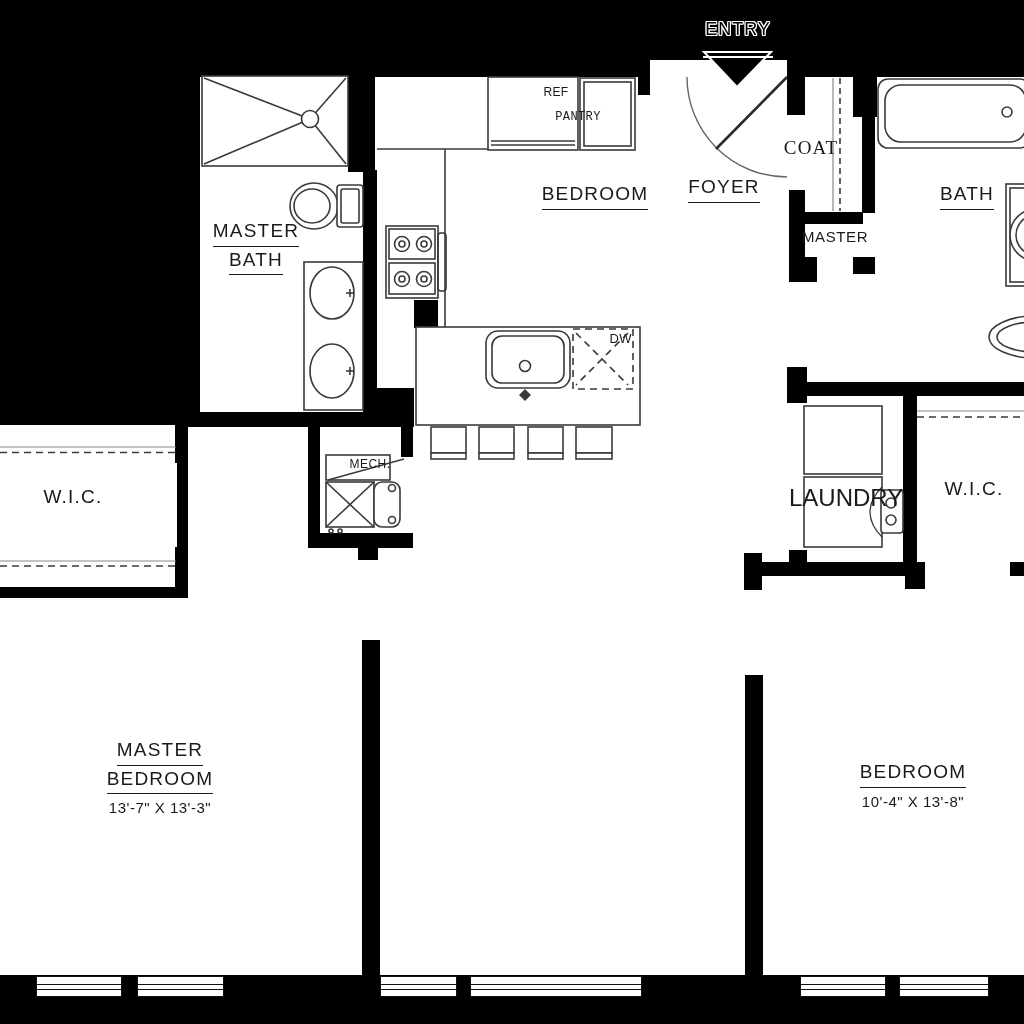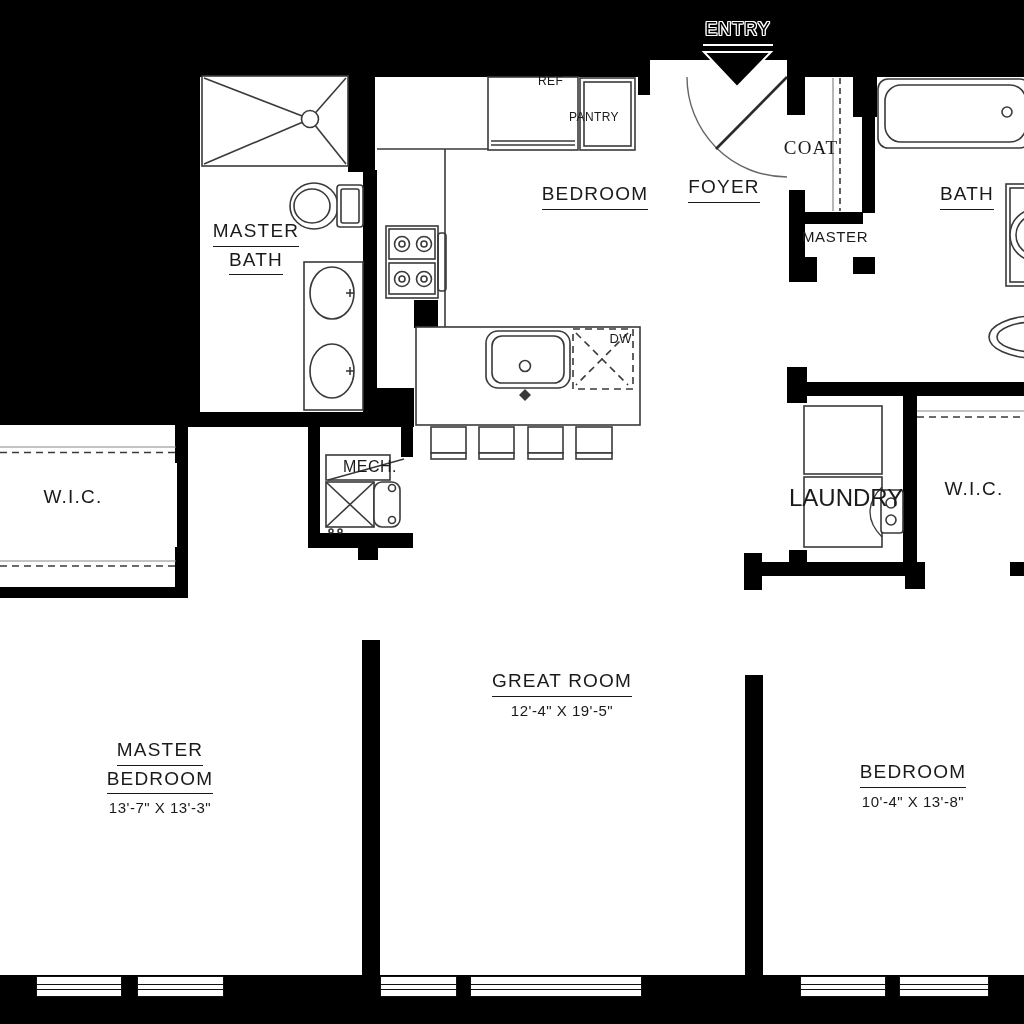--- a/index.html
+++ b/index.html
@@ -14,21 +14,21 @@
   svg.fix{position:absolute;left:0;top:0;z-index:5;pointer-events:none;}
   .lbl{position:absolute;color:#1a1a1a;text-align:center;letter-spacing:1.2px;line-height:1.4;z-index:6;}
   .lbl .u{border-bottom:1.8px solid #1a1a1a;padding-bottom:1px;display:inline-block;}
   .rm{font-size:19px;}
   .dims{font-size:15px;letter-spacing:0.5px;margin-top:3px;}
   .sm{font-size:12px;letter-spacing:0.4px;}
   .md{font-size:15px;letter-spacing:0.6px;}
   .entry-lbl{
     position:absolute;left:703px;top:19px;width:70px;text-align:center;
     font-size:18px;letter-spacing:1px;color:#000;z-index:6;
-    border-bottom:2px solid #fff;padding-bottom:4px;
+    border-bottom:2px solid #fff;padding-bottom:16px;
     text-shadow:-1px -1px 0 #fff,1px -1px 0 #fff,-1px 1px 0 #fff,1px 1px 0 #fff,0 -1px 0 #fff,0 1px 0 #fff,-1px 0 0 #fff,1px 0 0 #fff;
   }
 </style>
 </head>
 <body>
 
 <div class="plan">
 
   <div class="floor" style="left:186px;top:60px;width:604px;height:370px;"></div>
   <div class="floor" style="left:790px;top:60px;width:234px;height:343px;"></div>
@@ -262,35 +262,31 @@
   </div>
 
   <div class="lbl rm" style="left:775px;top:135px;width:72px;font-family:Liberation Serif, serif;">COAT</div>
 
   <div class="lbl md" style="left:802px;top:226px;width:60px;">MASTER</div>
 
   <div class="lbl rm" style="left:934px;top:181px;width:66px;">
     <span class="u">BATH</span>
   </div>
 
-  <div class="lbl sm" style="left:538px;top:73px;width:36px;text-align:left;">REF</div>
-  <div class="lbl sm" style="left:568px;top:109px;width:52px;">PANTRY</div>
+  <div class="lbl sm" style="left:538px;top:84px;width:36px;text-align:center;">REF</div>
+  <div class="lbl sm" style="left:552px;top:109px;width:52px;font-family:Liberation Mono, monospace;">PANTRY</div>
   <div class="lbl sm" style="left:598px;top:330px;width:34px;text-align:right;font-size:13px;">DW</div>
 
-  <div class="lbl" style="left:326px;top:456px;width:88px;font-size:16px;letter-spacing:0.5px;">MECH.</div>
+  <div class="lbl" style="left:326px;top:456px;width:88px;font-size:12px;letter-spacing:0.5px;">MECH.</div>
 
   <div class="lbl" style="left:789px;top:481px;width:100px;font-size:24px;letter-spacing:0;">LAUNDRY</div>
 
   <div class="lbl" style="left:40px;top:484px;width:66px;font-size:19px;">W.I.C.</div>
   <div class="lbl" style="left:940px;top:476px;width:68px;font-size:19px;">W.I.C.</div>
 
-  <div class="lbl rm" style="left:476px;top:668px;width:172px;">
-    <div><span class="u">GREAT ROOM</span></div>
-    <div class="dims">12'-4" X 19'-5"</div>
-  </div>
 
   <div class="lbl rm" style="left:76px;top:737px;width:168px;">
     <div><span class="u">MASTER</span></div>
     <div><span class="u">BEDROOM</span></div>
     <div class="dims">13'-7" X 13'-3"</div>
   </div>
 
   <div class="lbl rm" style="left:829px;top:759px;width:168px;">
     <div><span class="u">BEDROOM</span></div>
     <div class="dims">10'-4" X 13'-8"</div>

